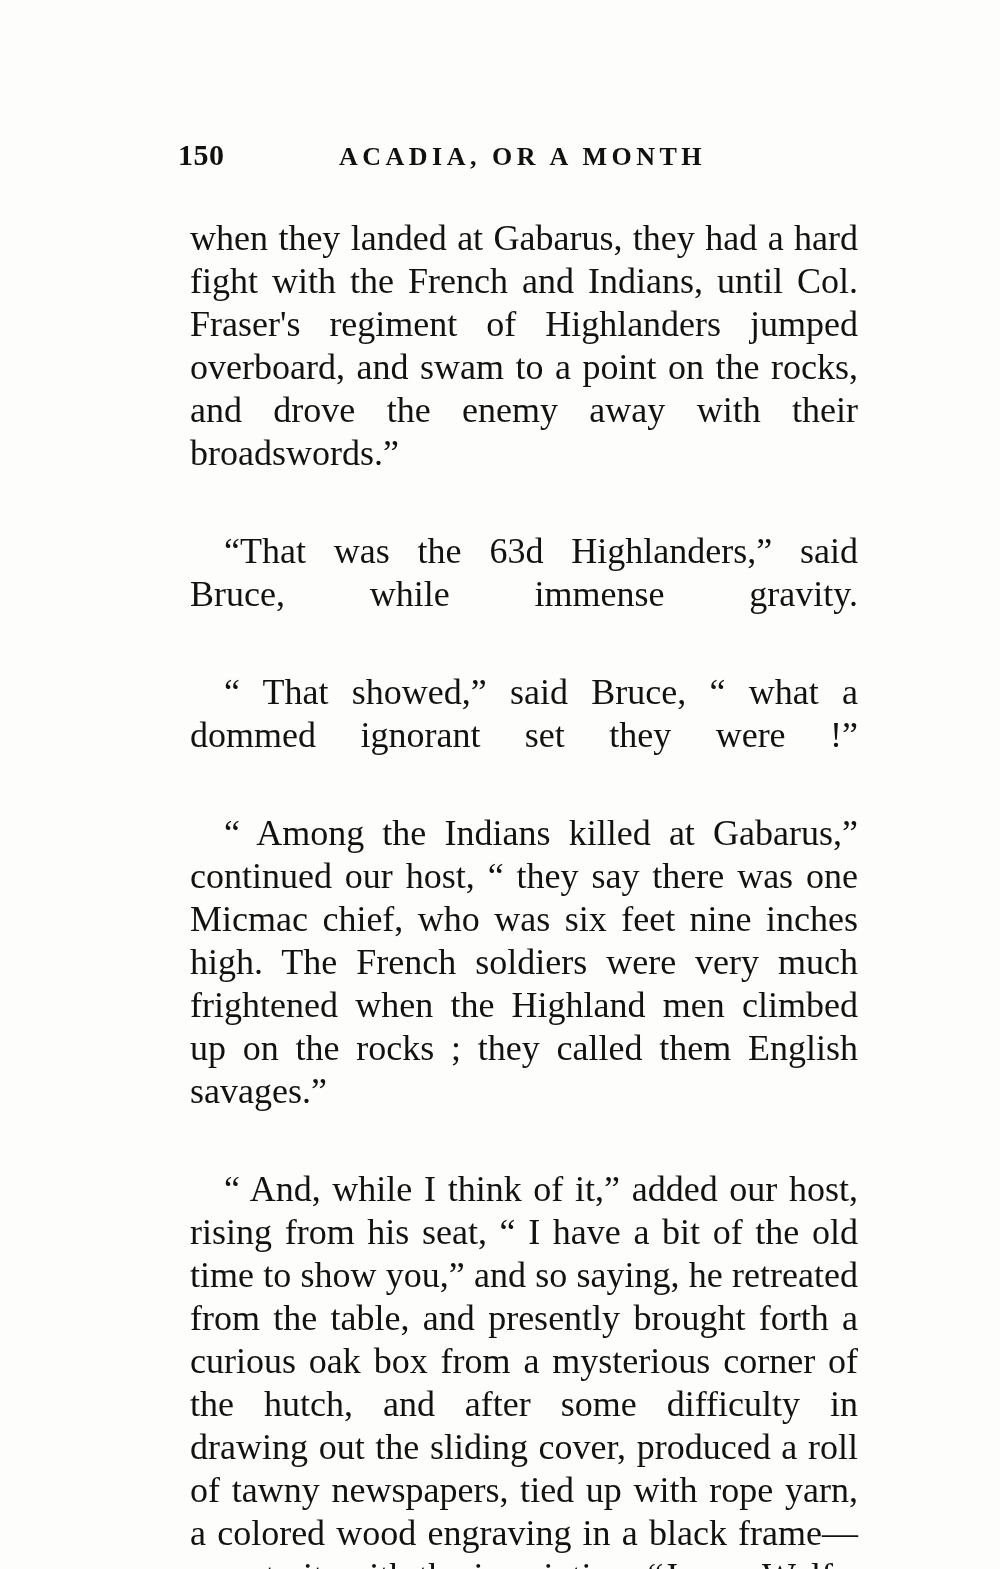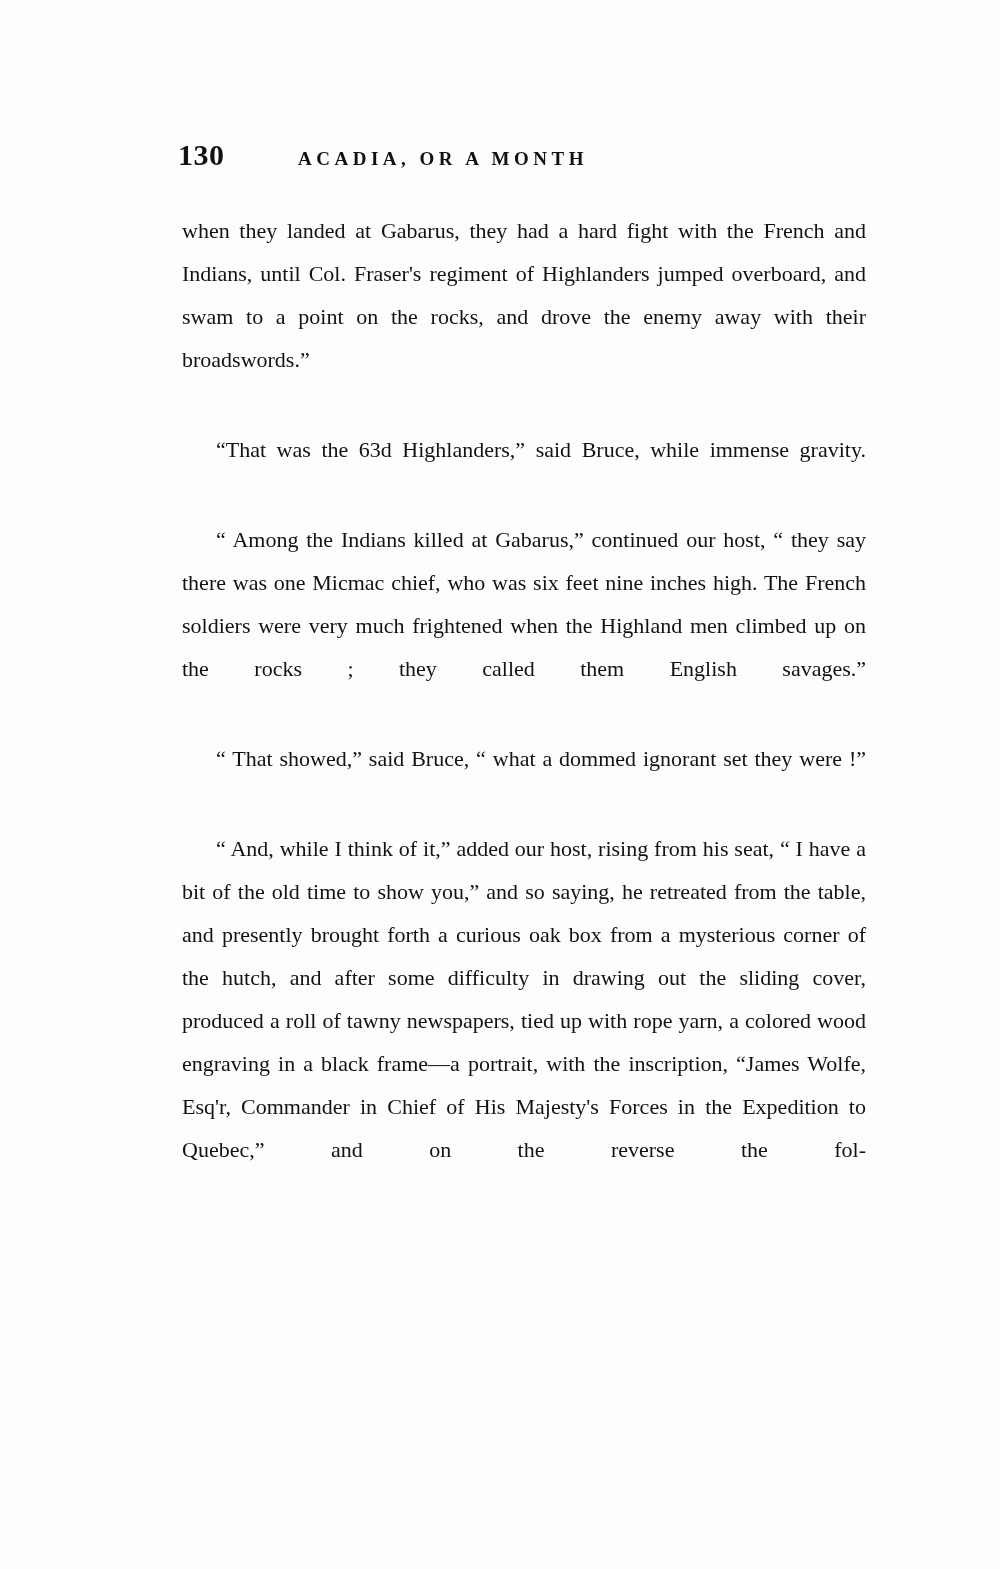--- a/index.html
+++ b/index.html
@@ -29,35 +29,36 @@
     align-items: baseline;
   }
   .folio {
     font-size: 30px;
     font-weight: 700;
     letter-spacing: 0.5px;
     color: #111;
     width: 120px;
   }
   .running-head {
-    font-size: 19px;
+    font-size: 26px;
     font-weight: 700;
     letter-spacing: 4.5px;
     color: #111;
     white-space: nowrap;
+    margin-left: 41px;
   }
   .body-text {
     position: absolute;
     top: 205px;
     left: 178px;
     width: 692px;
   }
   .body-text p {
-    margin: 4px;
-    font-size: 22px;
+    margin: 12px;
+    font-size: 36px;
     line-height: 43px;
     text-align: justify;
     text-justify: inter-word;
     color: #121212;
     hyphens: none;
   }
   .body-text p.indent {
     text-indent: 34px;
   }
   .body-text p + p {
@@ -69,25 +70,25 @@
     display: inline-block;
     width: 100%;
   }
 </style>
 </head>
 <body>
 
 <div class="page">
 
   <div class="page-header">
-    <div class="folio">130</div>
+    <div class="folio">150</div>
     <div class="running-head">ACADIA, OR A MONTH</div>
   </div>
 
   <div class="body-text">
     <p>when they landed at Gabarus, they had a hard fight with the French and Indians, until Col. Fraser's regiment of Highlanders jumped overboard, and swam to a point on the rocks, and drove the enemy away with their broadswords.”</p>
     <p class="indent">“That was the 63d Highlanders,” said Bruce, while immense gravity.</p>
+    <p class="indent">“ That showed,” said Bruce, “ what a dommed ignorant set they were !”</p>
     <p class="indent">“ Among the Indians killed at Gabarus,” continued our host, “ they say there was one Micmac chief, who was six feet nine inches high. The French soldiers were very much frightened when the Highland men climbed up on the rocks ; they called them English savages.”</p>
-    <p class="indent">“ That showed,” said Bruce, “ what a dommed ignorant set they were !”</p>
     <p class="indent">“ And, while I think of it,” added our host, rising from his seat, “ I have a bit of the old time to show you,” and so saying, he retreated from the table, and presently brought forth a curious oak box from a mysterious corner of the hutch, and after some difficulty in drawing out the sliding cover, produced a roll of tawny newspapers, tied up with rope yarn, a colored wood engraving in a black frame—a portrait, with the inscription, “James Wolfe, Esq'r, Commander in Chief of His Majesty's Forces in the Expedition to Quebec,” and on the reverse the fol-</p>
   </div>
 
 </div>
 
 </body></html>

